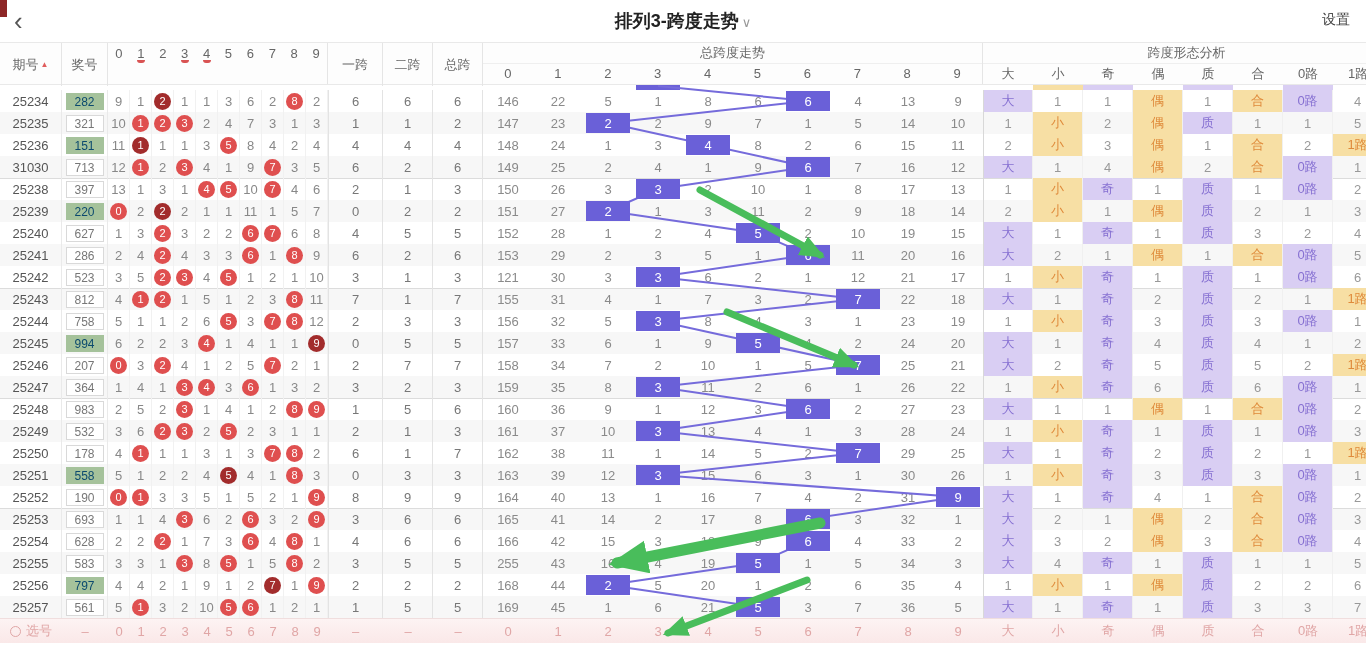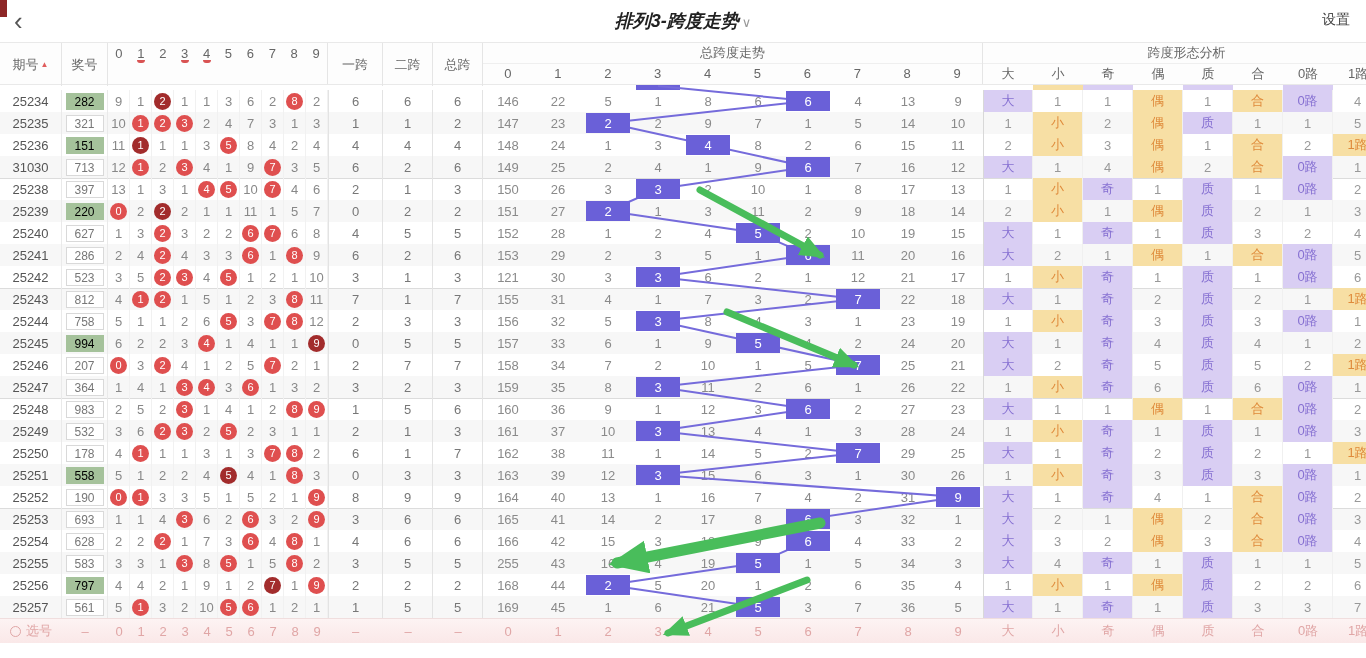--- a/index.html
+++ b/index.html
@@ -4,21 +4,21 @@
 <style>
   * { margin:0; padding:0; box-sizing:border-box; }
   html,body { width:1366px; height:658px; overflow:hidden; background:#fff;
     font-family:"Liberation Sans","DejaVu Sans",sans-serif; }
   .app { position:relative; width:1366px; height:658px; overflow:hidden; }
   #corner-mark { position:absolute; left:0; top:0; width:7px; height:17px; background:#8d2626; z-index:9; }
 
   
   .topbar { position:relative; height:42px; background:#fff; }
   .back { position:absolute; left:14px; top:4px; font-size:26px; color:#555; cursor:pointer; line-height:34px; }
-  .title-wrap { position:absolute; left:0; right:0; top:0; height:42px; display:flex; align-items:center; justify-content:center; gap:3px;font-style:italic; }
+  .title-wrap { position:absolute; left:0; right:0; top:0; height:42px; display:flex; align-items:center; justify-content:center; gap:3px; }
   .title { font-size:18px; font-weight:bold; color:#222; }
   .title-caret { font-size:13px; color:#999; margin-top:3px; }
   .settings { position:absolute; right:16px; top:11px; font-size:14px; color:#444; cursor:pointer; }
 
   .note { height:15px; line-height:15px; padding-left:10px; font-size:10px; color:#c6c6c6; }
 
   
   .table-wrap { position:relative; width:1390px; }
   .flexrow { display:flex; }
   .c-period { width:62px; }
@@ -46,21 +46,21 @@
   .sliver .sl { position:absolute; top:0; height:5px; }
 
   
   .row { display:flex; height:22px; }
   .row:nth-child(even) { background:#f7f7f7; }
   .row.grp { box-shadow:inset 0 1px 0 #dcdcdc; }
   .period-cell { color:#555; border-right:1px solid #eaeaea; }
   .num-cell { border-right:1px solid #eaeaea; }
   .num-box { width:38px; height:17px; line-height:17px; text-align:center; font-size:12px;
     background:#fff; border:1px solid #d9d9d9; color:#777; }
-  .num-box.green { background:var(--win-green); border-color:var(--win-green); color:#000000; }
+  .num-box.green { background:var(--win-green); border-color:var(--win-green); color:#0c4a6e; }
   .digit-cell { border-right:1px solid #f1f1f1; color:#888; }
   .ball { width:17px; height:17px; border-radius:50%; background:var(--ball-red); color:#fff;
     font-size:11px; display:flex; align-items:center; justify-content:center; }
   .ball.dark { background:var(--ball-dark); }
   .span-cell { border-right:1px solid #e3e3e3; color:#777; }
   .span-cell.first { border-left:1px solid #e3e3e3; }
   .trend-cell { color:#8a8a8a; }
   .trend-cell .hl-box { width:44px; height:20px; background:var(--hl-purple); color:#fff;
     display:flex; align-items:center; justify-content:center; font-size:13px; position:relative; z-index:2; }
   .pat-cell { border-right:1px solid #f0f0f0; color:#999; }

